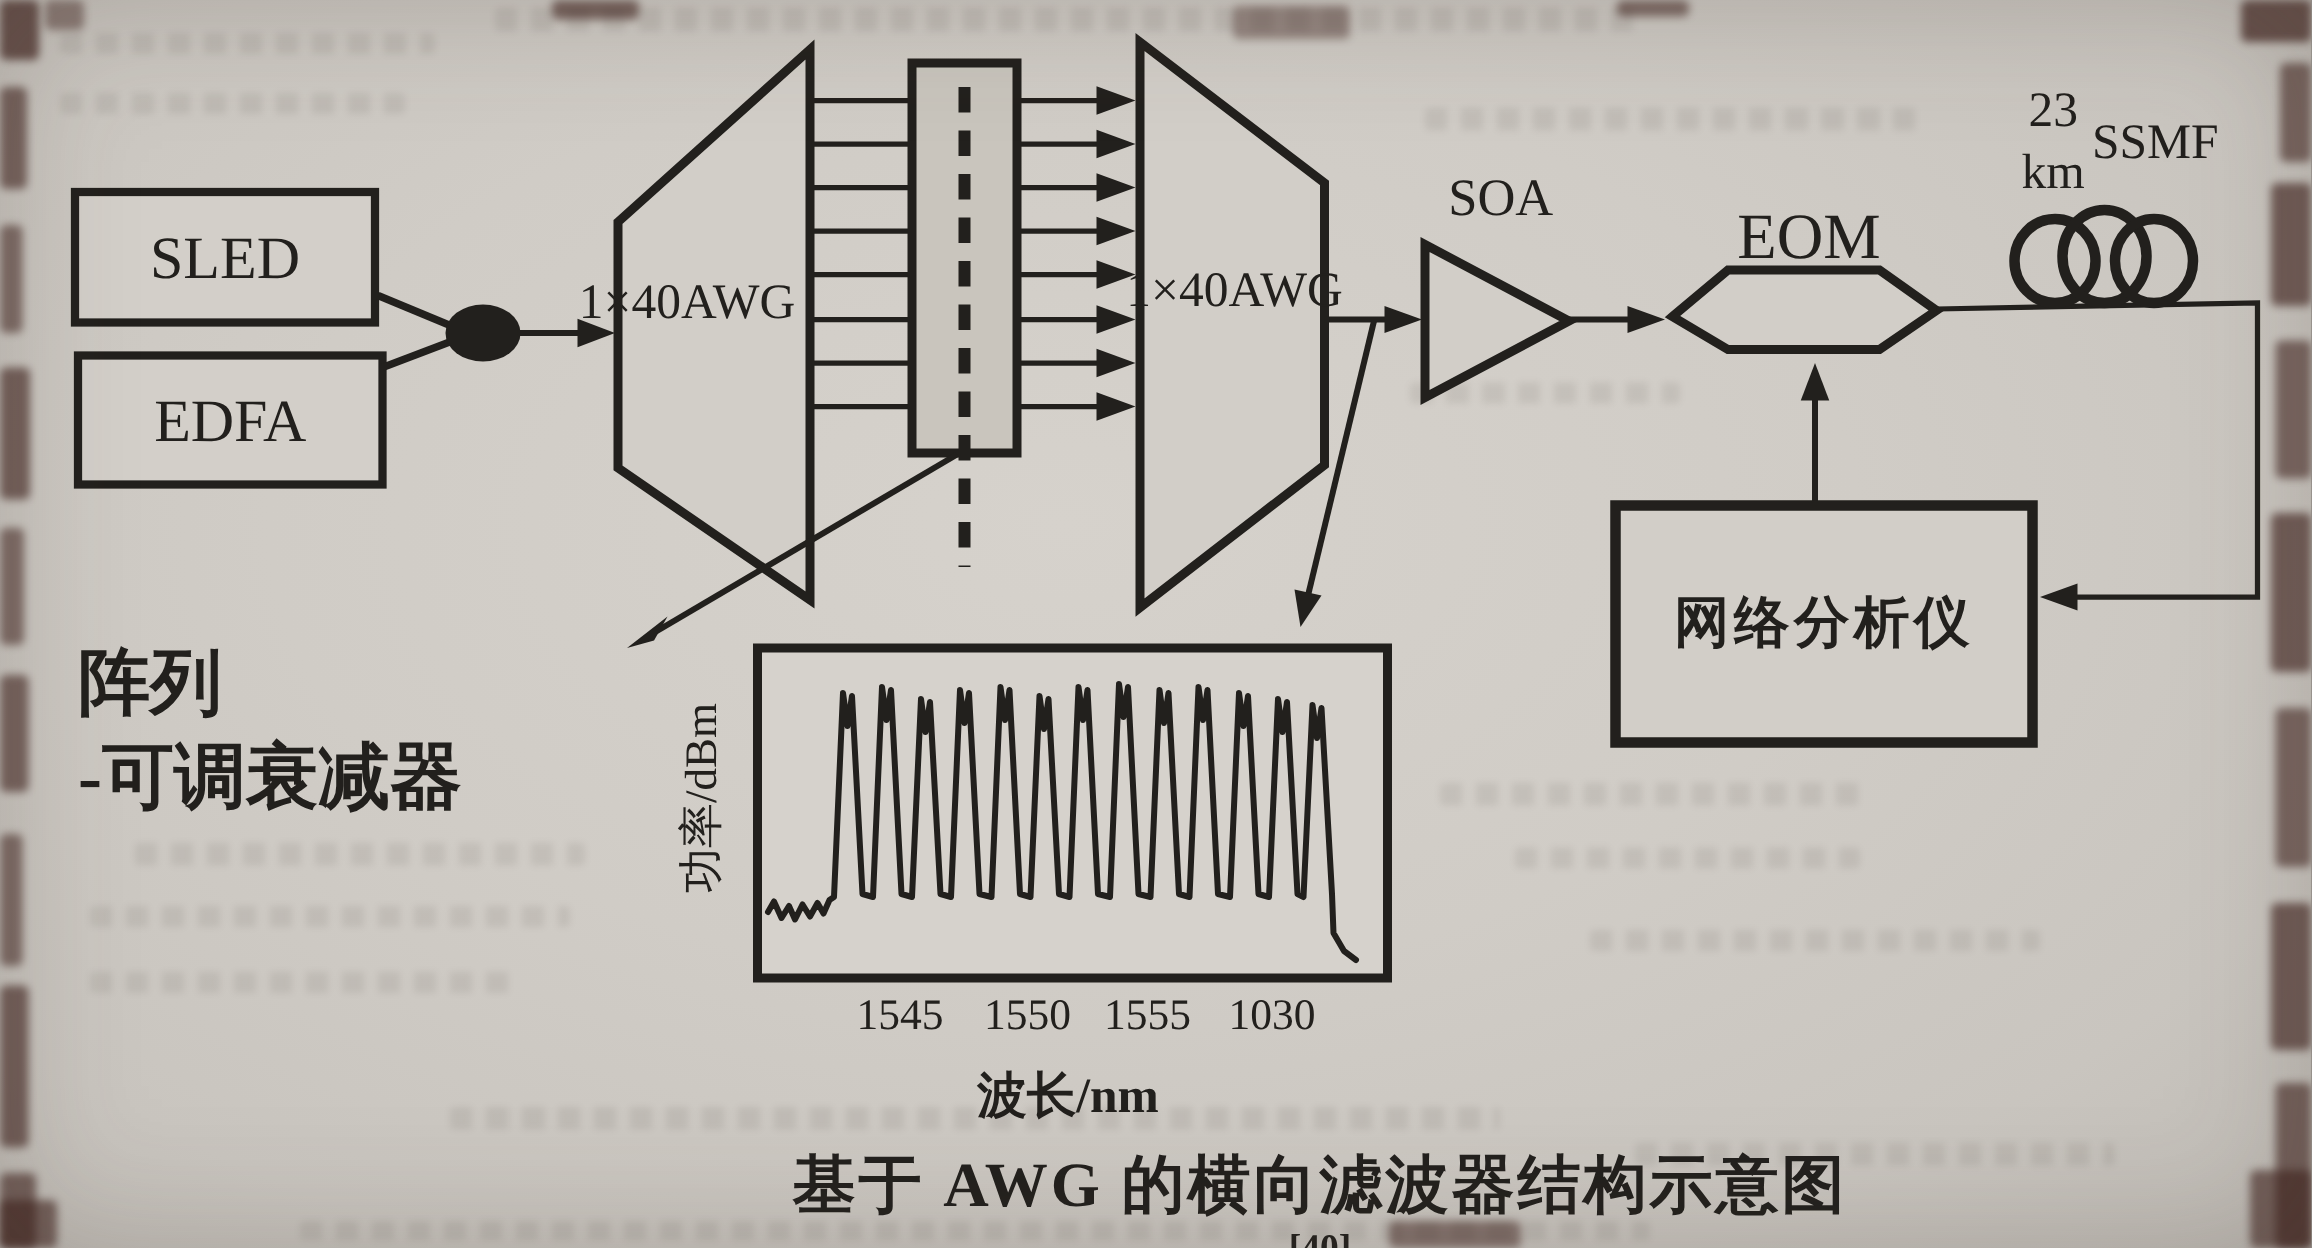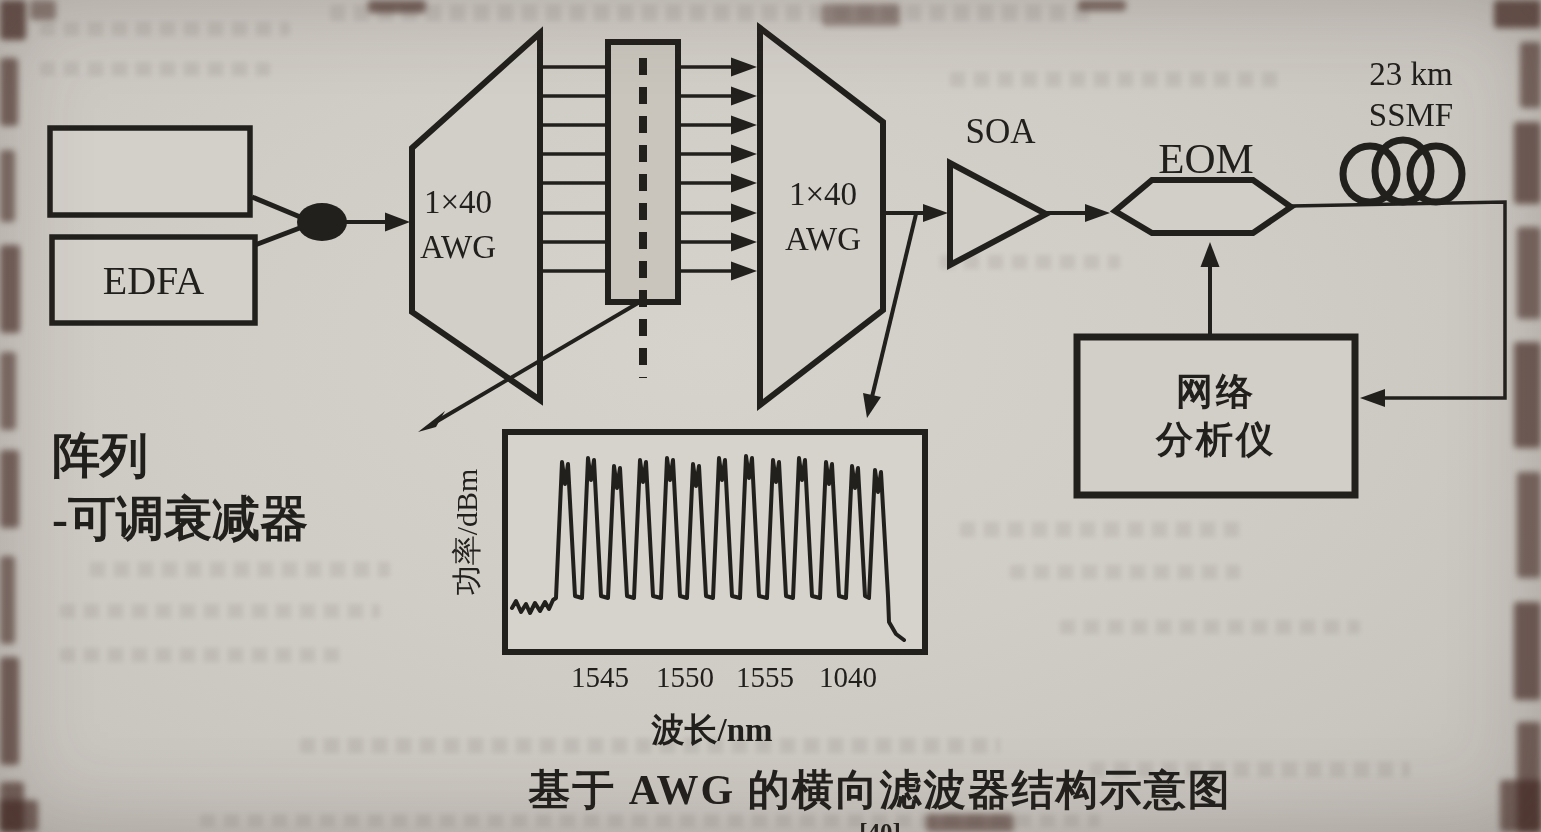--- a/index.html
+++ b/index.html
@@ -7,21 +7,21 @@
     position:relative;
     width:1541px;height:832px;
     overflow:hidden;
     background:radial-gradient(ellipse at 46% 42%, #d6d2cc 0%, #d0ccc6 45%, #c9c5bf 78%, #bfbbb5 100%);
     font-family:"Liberation Serif", serif;
     color:#22201d;
   }
   .vignette{position:absolute;inset:0;box-shadow:inset 0 0 90px rgba(70,60,50,.25);pointer-events:none;}
   .lbl{position:absolute;color:#22201d;}
   .center{display:flex;align-items:center;justify-content:center;text-align:center;}
-  .col{display:flex;flex-direction:column;align-items:center;justify-content:center;text-align:center;}
+  .col{display:flex;flex-direction:row;align-items:center;justify-content:center;text-align:center;}
   .bleed{
     position:absolute;border-radius:3px;pointer-events:none;
     background:repeating-linear-gradient(90deg, rgba(92,84,78,.38) 0 15px, rgba(92,84,78,0) 15px 24px);
     filter:blur(2.6px);opacity:.3;
   }
   .smudge{position:absolute;background:#3e201b;filter:blur(3px);border-radius:4px;pointer-events:none;}
   .caption{
     position:absolute;left:520px;top:762px;width:720px;
     text-align:center;font-size:42px;font-weight:700;letter-spacing:2px;
   }
@@ -142,20 +142,21 @@
       <rect x="1077" y="337" width="278" height="158" stroke-width="7" fill="#d2cec8"></rect>
 
       <line x1="1210" y1="337" x2="1210" y2="250" stroke-width="4"></line>
       <polygon points="1210,242 1200.5,267 1219.5,267" fill="#22201d" stroke="none"></polygon>
 
       <rect x="505" y="432" width="420" height="220" stroke-width="6" fill="#d6d2cc"></rect>
       <polyline points="512,608 516,601 521,612 526,604 530,613 535,603 540,611 545,602 549,609 553,600 556,598 562,462 565,484 568,464 575,596 582,598 588,458 591,480 594,460 601,596 608,598 614,466 617,488 620,468 627,596 634,598 640,460 643,482 646,462 653,596 661,598 667,458 670,480 673,460 680,596 687,598 693,464 696,486 699,466 706,596 713,598 719,458 722,480 725,460 732,596 740,598 746,456 749,478 752,458 759,596 767,598 773,460 776,482 779,462 786,596 793,598 799,458 802,480 805,460 812,596 820,598 826,462 829,484 832,464 839,596 846,598 852,466 855,488 858,468 865,596 869,598 875,470 878,492 881,472 888,596 889,622 896,634 904,640" stroke-width="4" stroke-linejoin="round" stroke-linecap="round"></polyline>
     </g>
   </svg>
 
+  <div class="lbl center" style="left:50px;top:128px;width:200px;height:87px;font-size:40px;">SLED</div>
   <div class="lbl center" style="left:52px;top:237px;width:203px;height:86px;font-size:40px;text-align:center;">EDFA</div>
 
   <div class="lbl col" style="left:403px;top:180px;width:110px;font-size:33px;line-height:1.35;">
     <div>1×40</div>
     <div>AWG</div>
   </div>
   <div class="lbl col" style="left:770px;top:172px;width:106px;font-size:33px;line-height:1.35;">
     <div>1×40</div>
     <div>AWG</div>
   </div>
@@ -175,19 +176,19 @@
 
   <div class="lbl" style="left:52px;top:424px;font-size:48px;font-weight:600;line-height:1.32;">
     <div>阵列</div>
     <div>-可调衰减器</div>
   </div>
 
   <div class="lbl center" style="left:382px;top:514px;width:170px;height:36px;font-size:30px;transform:rotate(-90deg);">功率/dBm</div>
   <div class="lbl center" style="left:560px;top:661px;width:80px;font-size:29px;">1545</div>
   <div class="lbl center" style="left:645px;top:661px;width:80px;font-size:29px;">1550</div>
   <div class="lbl center" style="left:725px;top:661px;width:80px;font-size:29px;">1555</div>
-  <div class="lbl center" style="left:808px;top:661px;width:80px;font-size:29px;">1040</div>
+  <div class="lbl center" style="left:808px;top:661px;width:80px;font-size:29px;">1030</div>
   <div class="lbl center" style="left:622px;top:708px;width:180px;font-size:33px;font-weight:600;">波长/nm</div>
 
   <div class="caption"><span>基于 AWG 的横向滤波器结构示意图</span><sup>[40]</sup></div>
 
   <div class="vignette"></div>
 </div>
 
 </body></html>

